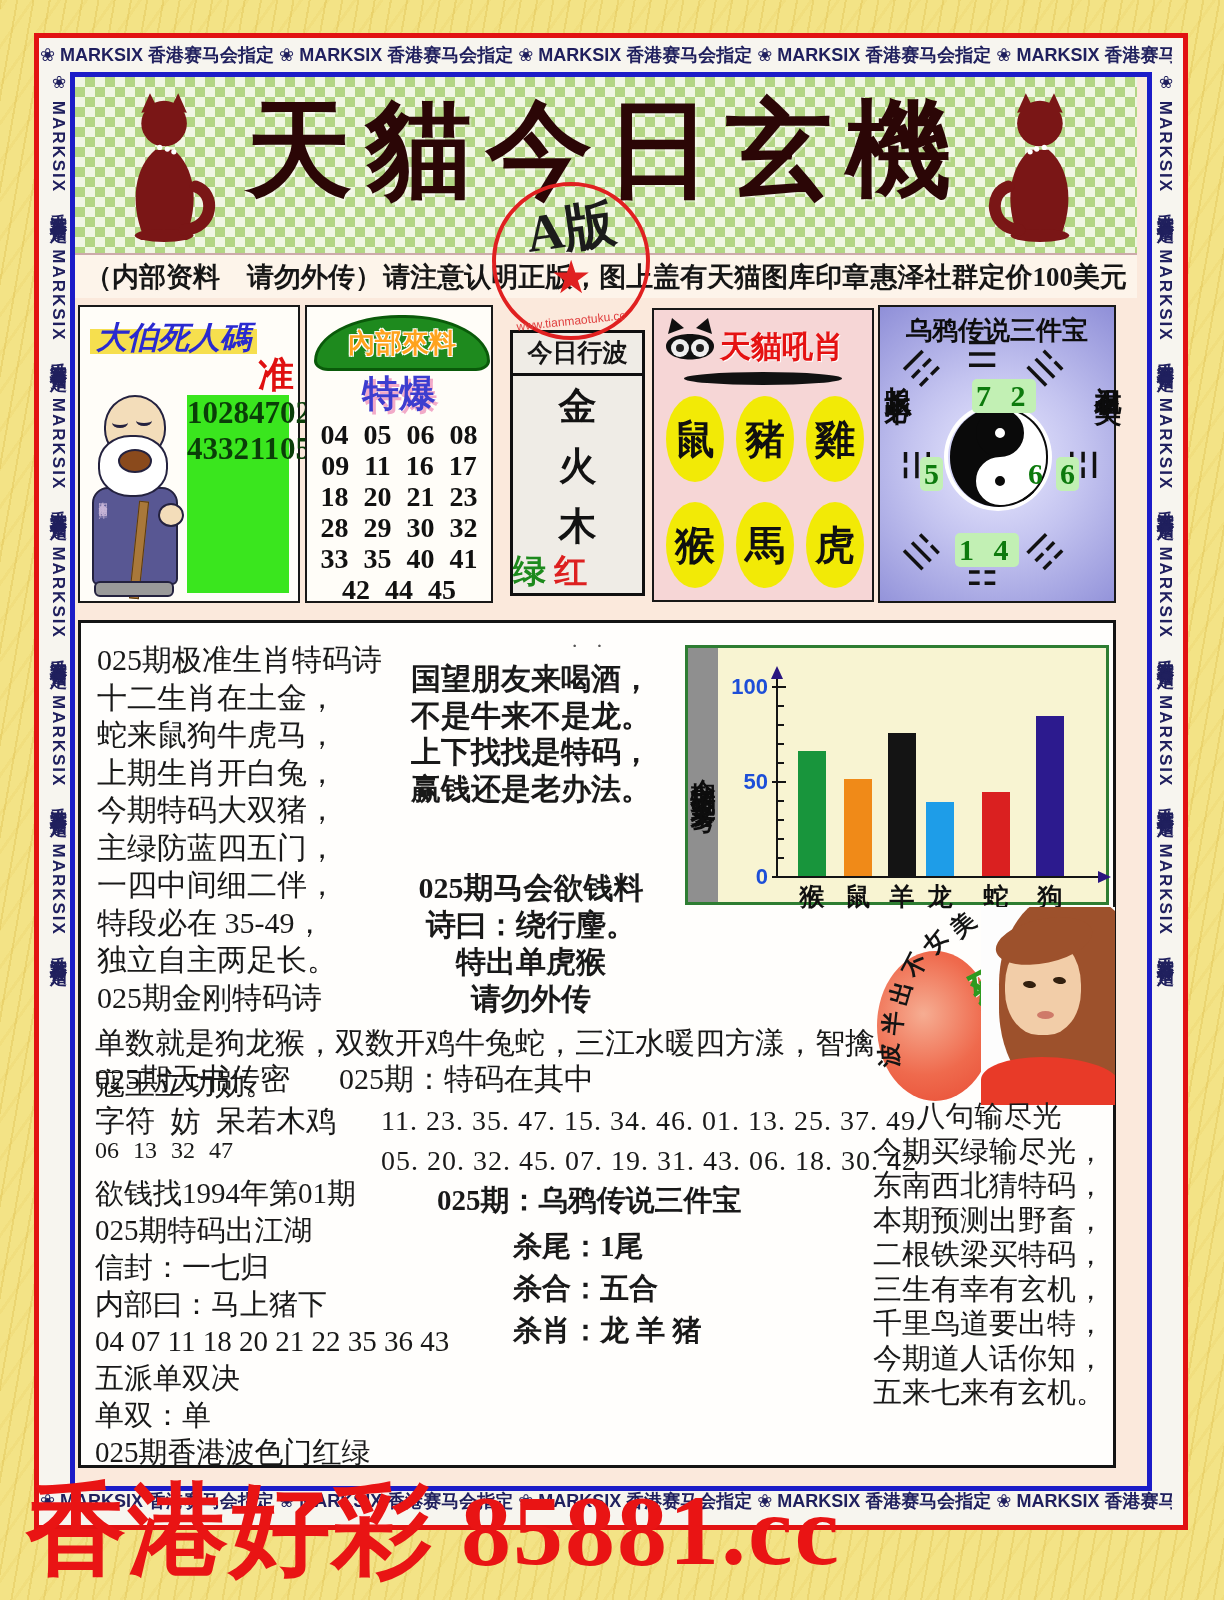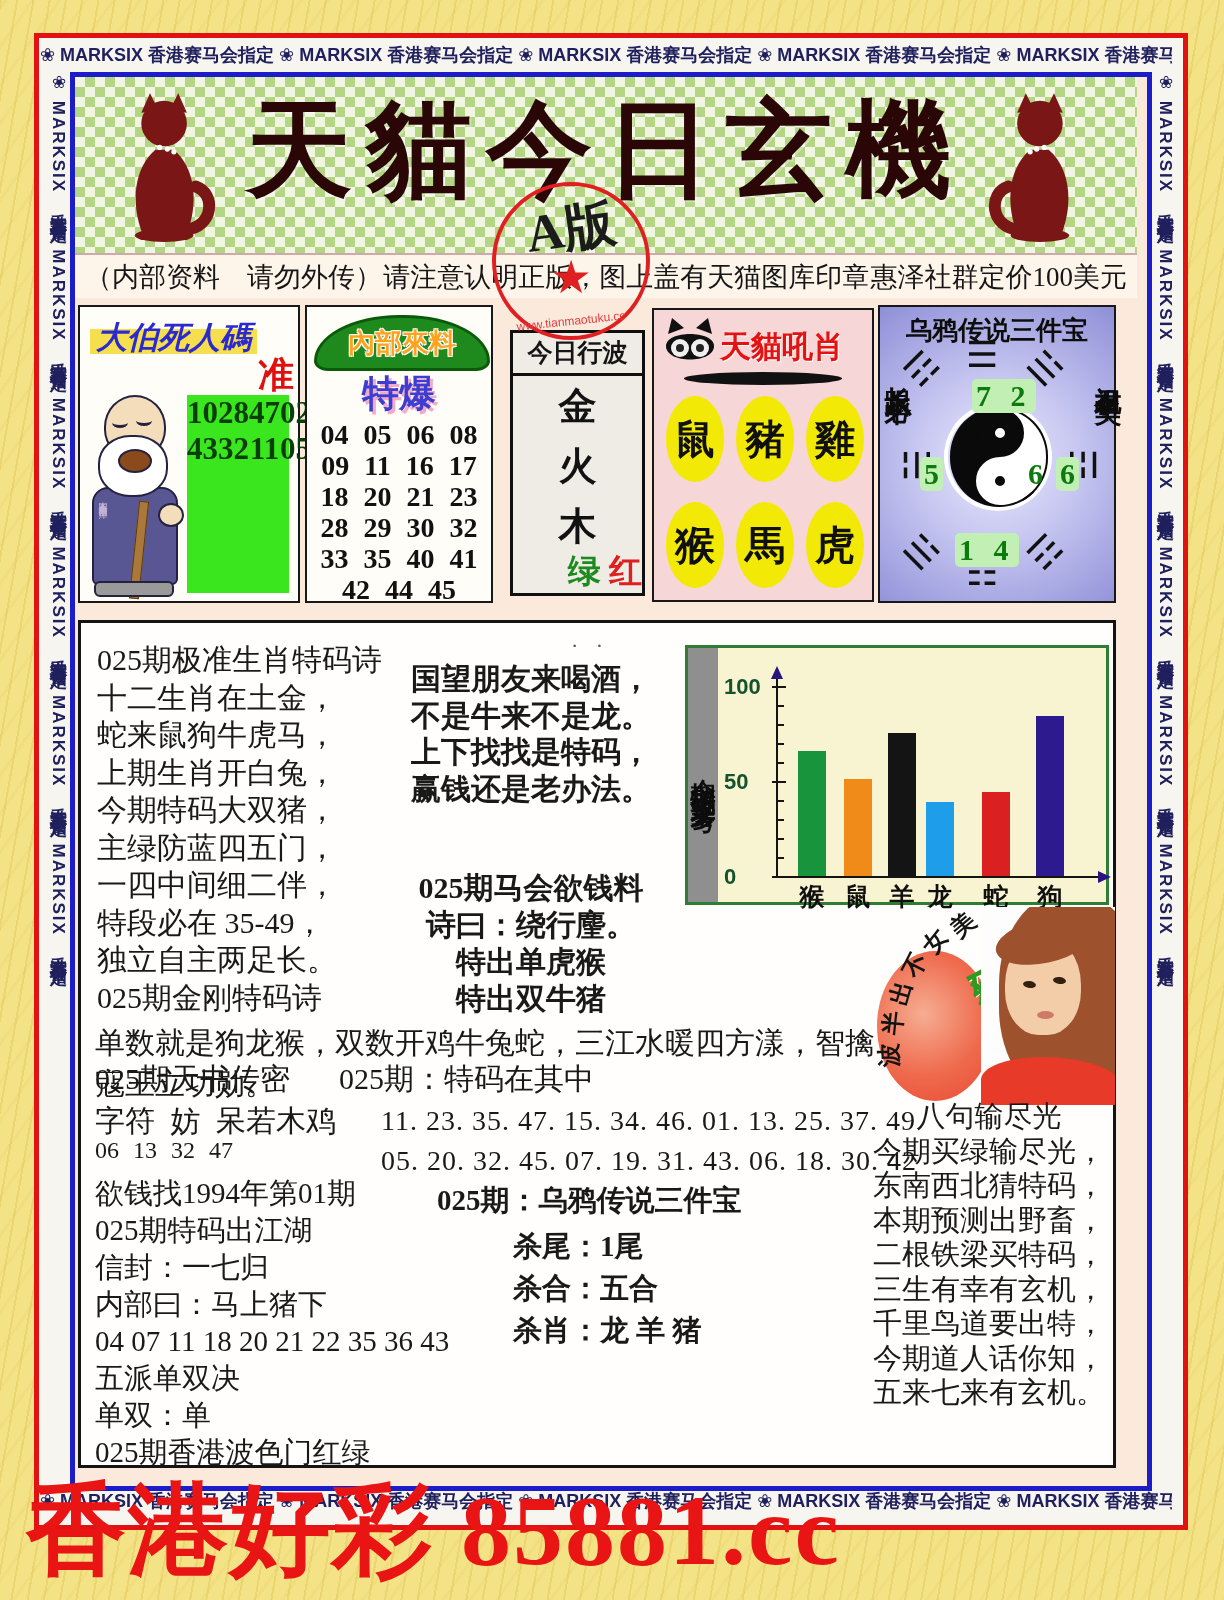--- a/index.html
+++ b/index.html
@@ -31,21 +31,21 @@
   .banner .issue{position:absolute;left:608px;top:114px;font-size:42px;font-weight:900;color:#101010;letter-spacing:8px;}
   .cat{position:absolute;top:14px;width:128px;height:152px;}
   .cat-left{left:24px;}
   .cat-right{left:902px;transform:scaleX(-1);}
   .stamp{position:absolute;left:492px;top:182px;width:150px;height:150px;border:4px solid #e02020;border-radius:50%;z-index:9;}
   .stamp-a{position:absolute;left:0;right:0;top:8px;text-align:center;font-size:52px;font-weight:900;color:#1b1b1b;transform:rotate(-8deg);}
   .stamp-star{position:absolute;left:0;right:0;top:64px;text-align:center;font-size:46px;color:#e02020;}
   .stamp-site{position:absolute;left:0;right:0;bottom:8px;text-align:center;font-size:12px;color:#e04040;transform:rotate(-6deg);font-family:"Liberation Sans",sans-serif;}
   .notice{position:absolute;left:75px;top:255px;width:1062px;height:43px;background:#fdf4ea;
     display:flex;justify-content:space-between;align-items:center;padding:0 10px;box-sizing:border-box;
-    font-size:27px;font-weight:400;color:#161616;}
+    font-size:27px;font-weight:700;color:#161616;}
   
   .panel{position:absolute;background:#fffdf8;border:2px solid #181818;box-sizing:border-box;}
   .p-daibo{left:78px;top:305px;width:222px;height:298px;}
   .daibo-title{position:absolute;left:10px;top:8px;font-size:31px;font-weight:900;font-style:italic;color:#2a2ad0;
     background:linear-gradient(180deg,transparent 30%,#f6df4e 30% 85%,transparent 85%);padding:2px 6px;}
   .daibo-zhun{position:absolute;left:178px;top:44px;font-size:36px;font-weight:900;color:#e01010;}
   .grannum{position:absolute;left:107px;top:88px;width:102px;height:198px;background:#3ae61e;
     display:flex;justify-content:space-around;text-align:center;}
   .grannum .line{font-size:31px;font-weight:900;color:#0a3e08;word-spacing:10px;}
   
@@ -66,21 +66,21 @@
   .neibu-banner span{font-size:27px;font-weight:900;color:#ffa31e;
     text-shadow:-1px -1px 0 #fff,1px -1px 0 #fff,-1px 1px 0 #fff,1px 1px 0 #fff;}
   .tebao{position:absolute;left:0;right:0;top:62px;text-align:center;font-size:37px;font-weight:900;color:#3d3dcf;
     text-shadow:3px 3px 0 #f2aac8;}
   .neibu-rows{position:absolute;left:0;right:0;top:112px;text-align:center;}
   .neibu-rows .line{font-size:28px;font-weight:900;color:#111;line-height:31px;word-spacing:8px;}
   .p-xingbo{left:510px;top:330px;width:135px;height:266px;border:3px solid #101010;background:#efece6;}
   .xingbo-head{position:absolute;left:0;right:0;top:0;height:40px;border-bottom:3px solid #101010;
     text-align:center;font-size:25px;font-weight:900;line-height:40px;}
   .xb-el{position:absolute;left:0;right:0;text-align:center;font-size:38px;font-weight:700;color:#121212;}
-  .xb-colors{position:absolute;left:0;right:0;top:216px;text-align:right;font-size:33px;font-weight:900;}
+  .xb-colors{position:absolute;left:0;right:0;top:216px;text-align:left;font-size:33px;font-weight:900;}
   .p-houxiao{left:652px;top:308px;width:222px;height:294px;background:#f6d6d6;}
   .hx-title{position:absolute;left:66px;top:16px;font-size:31px;font-weight:900;color:#e51212;text-shadow:1px 1px 0 #fff;}
   .hx-shadow{position:absolute;left:30px;top:62px;width:158px;height:13px;background:#111;border-radius:50%;}
   .hx-chip{position:absolute;width:58px;height:86px;background:#f2ea06;border-radius:50%;
     display:flex;align-items:center;justify-content:center;font-size:40px;font-weight:900;color:#101010;}
   .cathead{position:absolute;left:8px;top:6px;width:56px;height:54px;}
   .p-bagua{left:878px;top:305px;width:238px;height:298px;
     background:radial-gradient(circle at 50% 52%, #eaeaff 0%, #c4c4f0 45%, #8f8fd8 100%);}
   .bg-title{position:absolute;left:0;right:0;top:6px;text-align:center;font-size:26px;font-weight:900;color:#0d0d0d;}
   .tri{position:absolute;font-size:36px;color:#111;line-height:1;}
@@ -109,21 +109,21 @@
   .crow{left:356px;top:558px;font-size:29px;font-weight:600;}
   .crow .crow-title{margin-bottom:4px;}
   .crow .crow-line{padding-left:76px;line-height:42px;}
   
   .chart-box{position:absolute;left:604px;top:22px;width:424px;height:260px;border:3px solid #2e7d32;background:#f8f4d2;box-sizing:border-box;}
   .chart-strip{position:absolute;left:0;top:0;bottom:0;width:30px;background:#8f8f8f;display:flex;align-items:center;justify-content:center;}
   .chart-title{writing-mode:vertical-rl;font-size:25px;font-weight:900;color:#0d0d0d;letter-spacing:4px;}
   .chart-plot{position:absolute;left:30px;top:0;right:0;bottom:0;}
   .caxis{position:absolute;background:#141414;}
   .ctick{position:absolute;background:#141414;height:2px;}
-  .cylab{position:absolute;width:44px;text-align:left;font-size:22px;font-weight:700;color:#14532d;font-family:"Liberation Sans",sans-serif;}
+  .cylab{position:absolute;width:44px;text-align:right;font-size:22px;font-weight:700;color:#1d4ed8;font-family:"Liberation Sans",sans-serif;}
   .cbar{position:absolute;}
   .cxlab{position:absolute;font-size:25px;font-weight:900;color:#101010;text-align:center;width:44px;}
   .carrow{position:absolute;width:0;height:0;}
   
   .beauty{position:absolute;left:782px;top:284px;width:252px;height:198px;overflow:hidden;}
   .blob{position:absolute;left:14px;top:44px;width:116px;height:150px;border-radius:50%;
     background:radial-gradient(circle at 40% 42%, #f6ad92 0%, #ef6a4d 55%, #e84b33 100%);}
   .greendbl{position:absolute;left:82px;top:28px;writing-mode:vertical-rl;font-size:47px;font-weight:900;color:#2f9a1f;
     transform:rotate(-28deg);text-shadow:1px 1px 0 #fff;line-height:1;}
   .arcchar{position:absolute;font-size:24px;font-weight:900;color:#141414;}
@@ -301,21 +301,21 @@
     <div class="blk poem-c1">
         <div class="pc-line">国望朋友来喝酒，</div>
         <div class="pc-line">不是牛来不是龙。</div>
         <div class="pc-line">上下找找是特码，</div>
         <div class="pc-line">赢钱还是老办法。</div>
       </div>
     <div class="blk poem-c2">
         <div class="pc-line">025期马会欲钱料</div>
         <div class="pc-line">诗曰：绕行麈。</div>
         <div class="pc-line">特出单虎猴</div>
-        <div class="pc-line">特出双牛猪</div>
+        <div class="pc-line">请勿外传</div>
       </div>
 
     <div class="chart-box">
       <div class="chart-strip">
         <span class="chart-title">今期特码走势参考</span>
       </div>
       <div class="chart-plot">
           <div class="caxis" style="left: 58px; top: 30px; width: 2px; height: 198px;"></div>
           <div class="caxis" style="left: 58px; top: 228px; width: 322px; height: 2px;"></div>
           <div class="carrow" style="left: 53px; top: 18px; border-left: 6px solid transparent; border-right: 6px solid transparent; border-bottom: 13px solid rgb(42, 21, 128);"></div>

